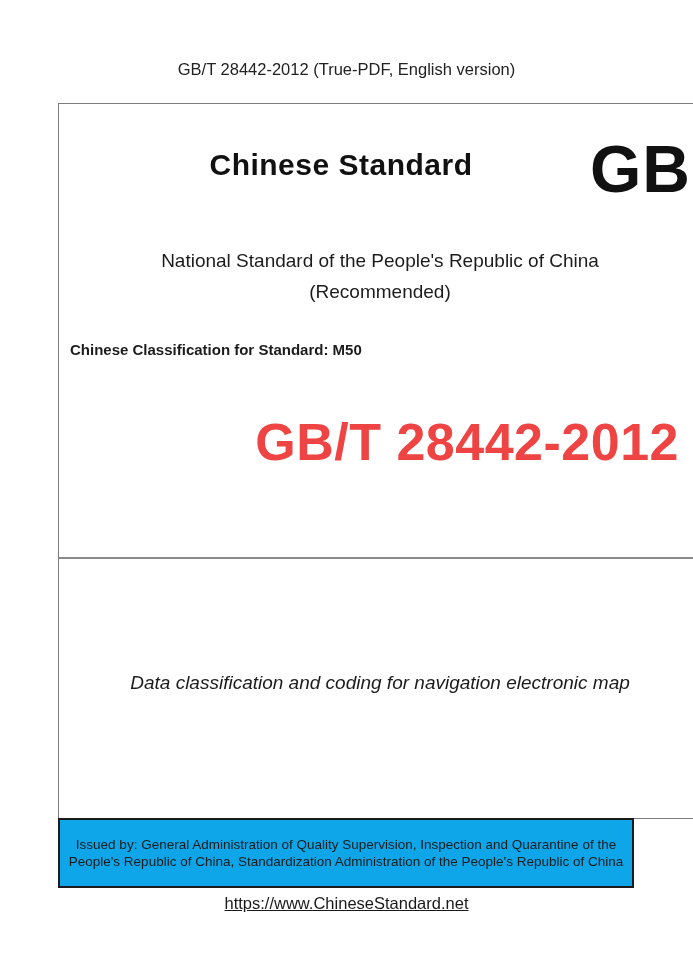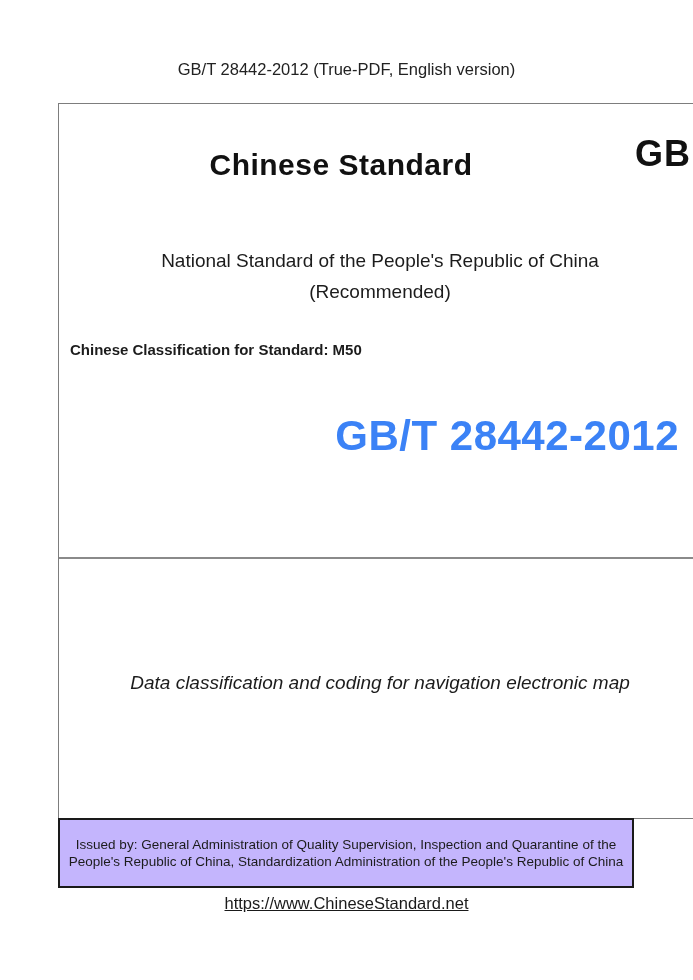--- a/index.html
+++ b/index.html
@@ -43,21 +43,21 @@
     font-size: 30px;
     font-weight: bold;
     color: #111111;
     letter-spacing: 0.5px;
   }
 
   .gb-logo {
     position: absolute;
     top: 32px;
     right: 10px;
-    font-size: 36px;
+    font-size: 66px;
     font-weight: bold;
     line-height: 1;
     color: #111111;
     letter-spacing: 1px;
   }
 
   .national-line {
     position: absolute;
     top: 146px;
     left: 0;
@@ -80,23 +80,23 @@
     top: 237px;
     left: 11px;
     font-size: 15px;
     font-weight: bold;
   }
 
   .standard-number {
     position: absolute;
     top: 308px;
     right: 22px;
-    font-size: 42px;
+    font-size: 52px;
     font-weight: bold;
-    color: #3b82f6;
+    color: #ef4444;
     letter-spacing: 0.5px;
   }
 
   .divider {
     position: absolute;
     top: 453px;
     left: 0;
     width: 100%;
     border-top: 2px solid #8a8a8a;
   }
@@ -120,21 +120,21 @@
     font-style: italic;
   }
 
   .issuer-box {
     position: absolute;
     left: 58px;
     top: 818px;
     width: 576px;
     height: 70px;
     border: 2px solid #1a1a1a;
-    background: #c4b5fd;
+    background: #0ea5e9;
     display: flex;
     align-items: center;
     justify-content: center;
     text-align: center;
     font-size: 13.5px;
     line-height: 17.5px;
     padding: 0 4px;
     color: #1c1c1c;
   }
 

